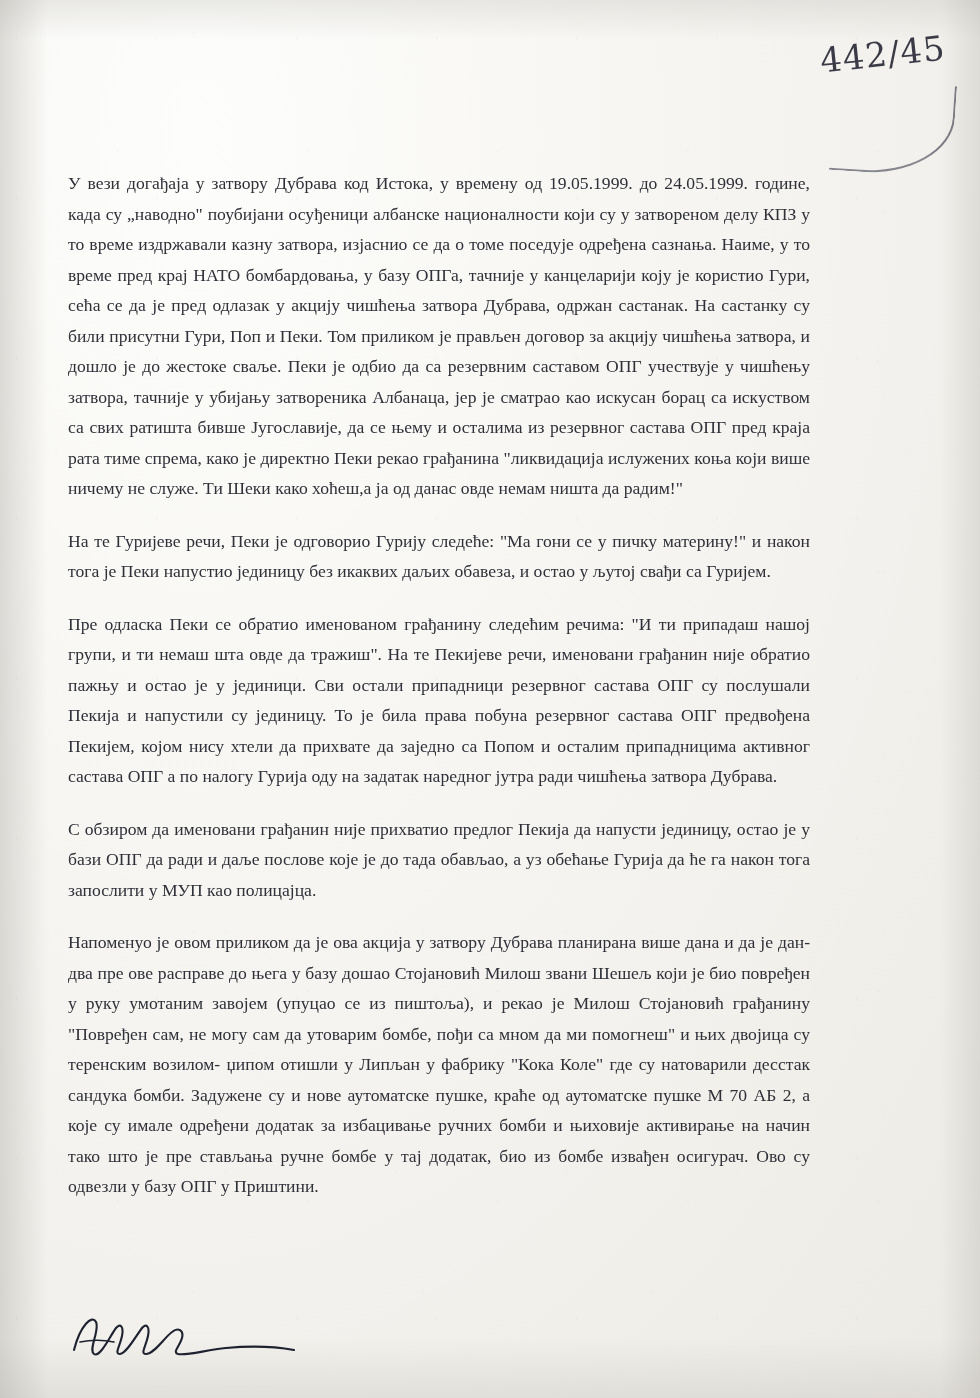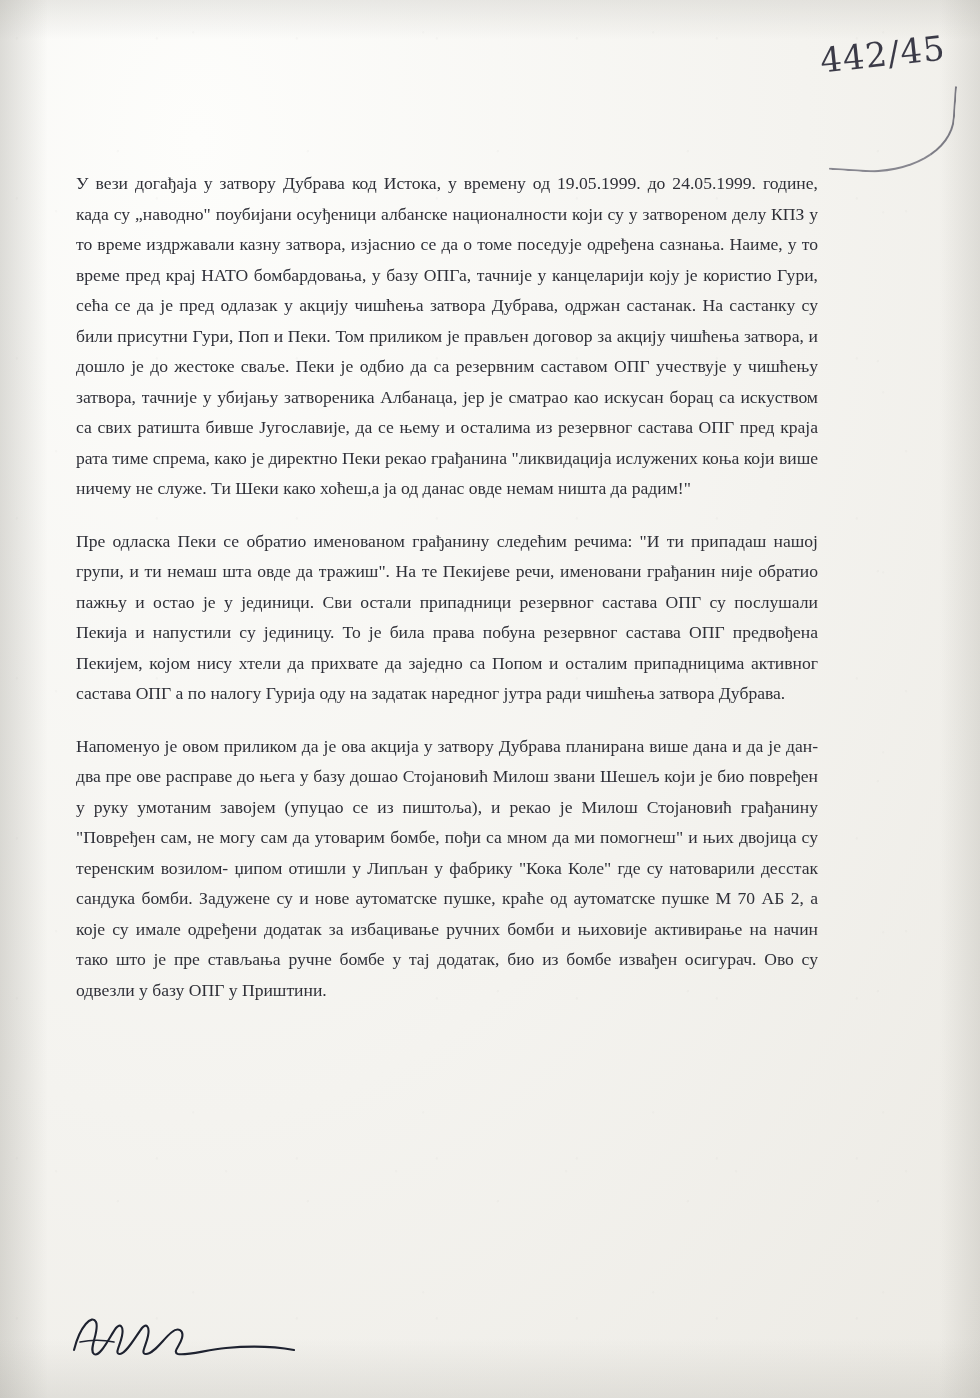--- a/index.html
+++ b/index.html
@@ -68,21 +68,21 @@
     height: 90px;
     border-right: 2px solid rgba(30,30,50,0.55);
     border-bottom: 2px solid rgba(30,30,50,0.5);
     border-bottom-right-radius: 90px 60px;
     transform: rotate(4deg);
     pointer-events: none;
   }
 
   .body-text {
     position: absolute;
-    left: 76px;
+    left: 68px;
     top: 168px;
     width: 742px;
     color: #2f3038;
     font-size: 17.6px;
     line-height: 30.5px;
     text-align: justify;
     text-justify: inter-word;
     -webkit-font-smoothing: none;
   }
   .para {
@@ -122,21 +122,23 @@
   <div class="scan-shade-top"></div>
   <div class="scan-shade-left"></div>
   <div class="scan-shade-right"></div>
   <div class="scan-shade-bottom"></div>
 
   <div class="page-number-annotation">442/45</div>
   <div class="annotation-stroke"></div>
 
   <div class="body-text">
     <p class="para">У вези догађаја у затвору Дубрава код Истока, у временy од 19.05.1999. до 24.05.1999. године, када су „наводно" поубијани осуђеници албанске националности који су у затвореном делу КПЗ у то време издржавали казну затвора, изјаснио се да о томе поседује одређена сазнања. Наиме, у то време пред крај НАТО бомбардовања, у базу ОПГа, тачније у канцеларији коју је користио Гури, сећа се да је пред одлазак у акцију чишћења затвора Дубрава, одржан састанак. На састанку су били присутни Гури, Поп и Пеки. Том приликом је прављен договор за акцију чишћења затвора, и дошло је до жестоке сваље. Пеки је одбио да са резервним саставом ОПГ учествује у чишћењу затвора, тачније у убијању затвореника Албанаца, јер је сматрао као искусан борац са искуством са свих ратишта бивше Југославије, да се њему и осталима из резервног састава ОПГ пред краја рата тиме спрема, како је директно Пеки рекао грађанина "ликвидација ислужених коња који више ничему не служе. Ти Шеки како хоћеш,а ја од данас овде немам ништа да радим!"</p>
+    <p class="para">На те Гуријеве речи, Пеки је одговорио Гурију следеће: "Ма гони се у пичку материну!" и након тога је Пеки напустио јединицу без икаквих даљих обавеза, и остао у љутој свађи са Гуријем.</p>
     <p class="para">Пре одласка Пеки се обратио именованом грађанину следећим речима: "И ти припадаш нашој групи, и ти немаш шта овде да тражиш". На те Пекијеве речи, именовани грађанин није обратио пажњу и остао је у јединици. Сви остали припадници резервног састава ОПГ су послушали Пекија и напустили су јединицу. То је била права побуна резервног састава ОПГ предвођена Пекијем, којом нису хтели да прихвате да заједно са Попом и осталим припадницима активног састава ОПГ а по налогу Гурија оду на задатак наредног јутра ради чишћења затвора Дубрава.</p>
+    <p class="para">С обзиром да именовани грађанин није прихватио предлог Пекија да напусти јединицу, остао је у бази ОПГ да ради и даље послове које је до тада обављао, а уз обећање Гурија да ће га након тога запослити у МУП као полицајца.</p>
     <p class="para">Напоменуо је овом приликом да је ова акција у затвору Дубрава планирана више дана и да је дан-два пре ове расправе до њега у базу дошао Стојановић Милош звани Шешељ који је био повређен у руку умотаним завојем (упуцао се из пиштоља), и рекао је Милош Стојановић грађанину "Повређен сам, не могу сам да утоварим бомбе, пођи са мном да ми помогнеш" и њих двојица су теренским возилом- џипом отишли у Липљан у фабрику "Кока Коле" где су натоварили десстак сандука бомби. Задужене су и нове аутоматске пушке, краће од аутоматске пушке М 70 АБ 2, а које су имале одређени додатак за избацивање ручних бомби и њиховије активирање на начин тако што је пре стављања ручне бомбе у тај додатак, био из бомбе извађен осигурач. Ово су одвезли у базу ОПГ у Приштини.</p>
   </div>
 
   <div class="signature">
     <svg width="240" height="64" viewBox="0 0 240 64" fill="none" xmlns="http://www.w3.org/2000/svg">
       <path d="M8 44 C14 20, 26 8, 30 16 C34 24, 22 44, 28 48 C34 52, 44 30, 50 22 C54 17, 58 20, 56 30 C54 40, 48 48, 54 48 C60 48, 70 30, 76 22 C80 17, 84 20, 82 30 C80 40, 74 48, 80 48 C88 48, 98 32, 106 26 C112 21, 118 24, 116 32 C114 40, 106 46, 112 48 C120 50, 140 44, 160 42 C182 40, 206 40, 228 44" stroke="#1e2230" stroke-width="2.1" stroke-linecap="round" stroke-linejoin="round"></path>
       <path d="M14 36 C24 34, 38 34, 48 36" stroke="#1e2230" stroke-width="1.6" stroke-linecap="round"></path>
     </svg>
   </div>
 

